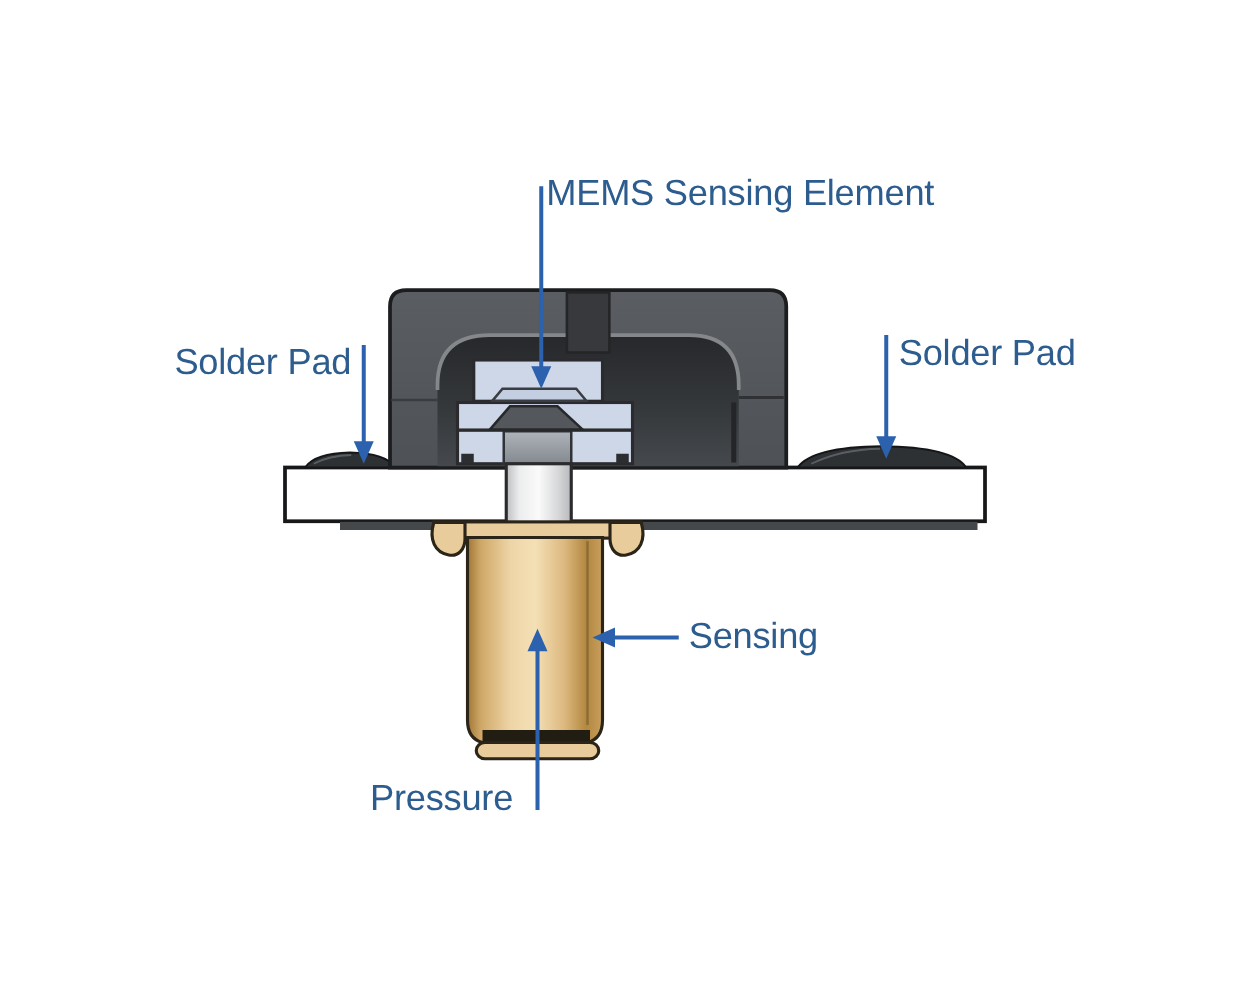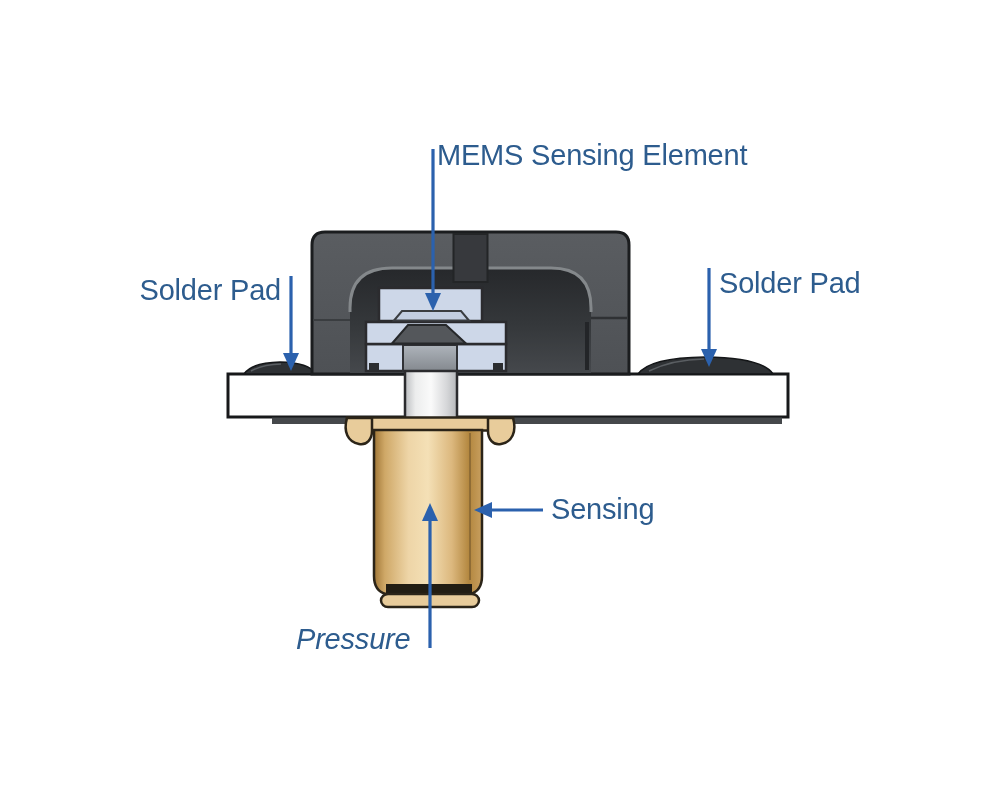--- a/index.html
+++ b/index.html
@@ -124,15 +124,15 @@
   </svg>
 
   <div class="diag-label" style="left:437px;top:138px;">MEMS Sensing Element</div>
 
   <div class="diag-label" style="left:135px;top:273px;width:146px;text-align:right;">Solder Pad</div>
 
   <div class="diag-label" style="left:719px;top:266px;">Solder Pad</div>
 
   <div class="diag-label" style="left:551px;top:492px;">Sensing</div>
 
-  <div class="diag-label" style="left:296px;top:622px;font-style:italic;">Pressure</div>
+  <div class="diag-label" style="left:296px;top:622px;">Pressure</div>
 
 </div>
 
 </body></html>

